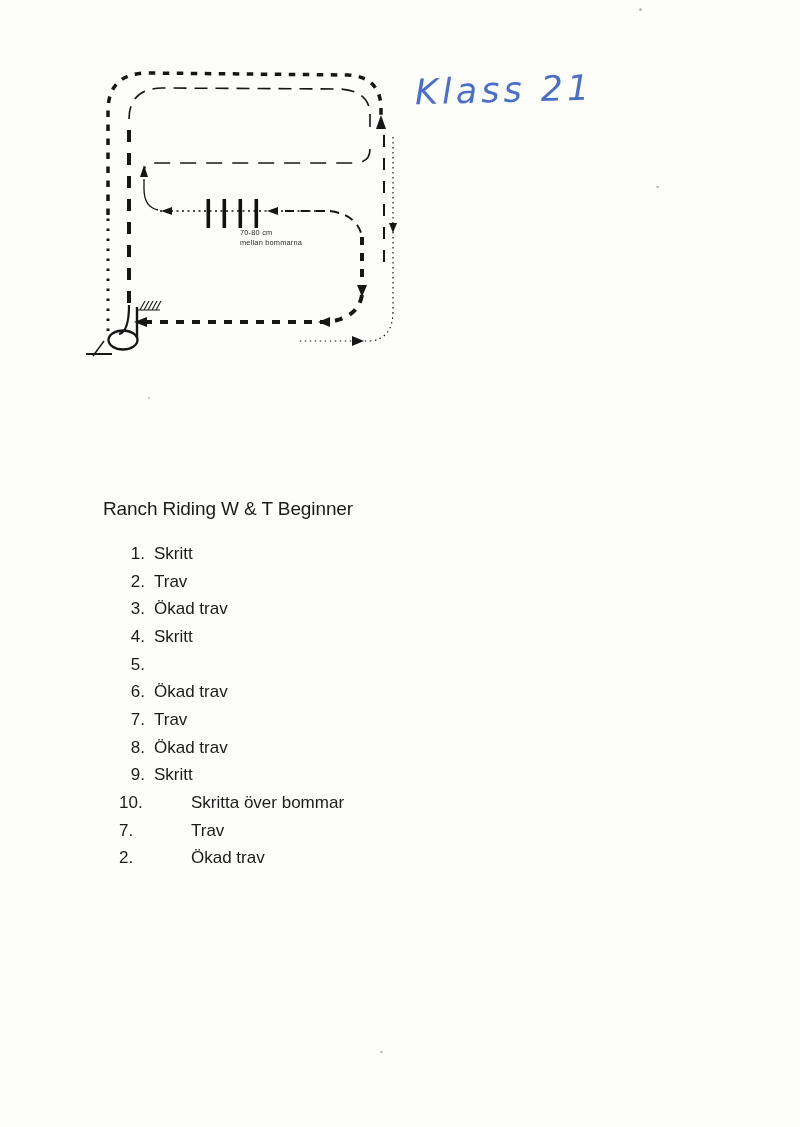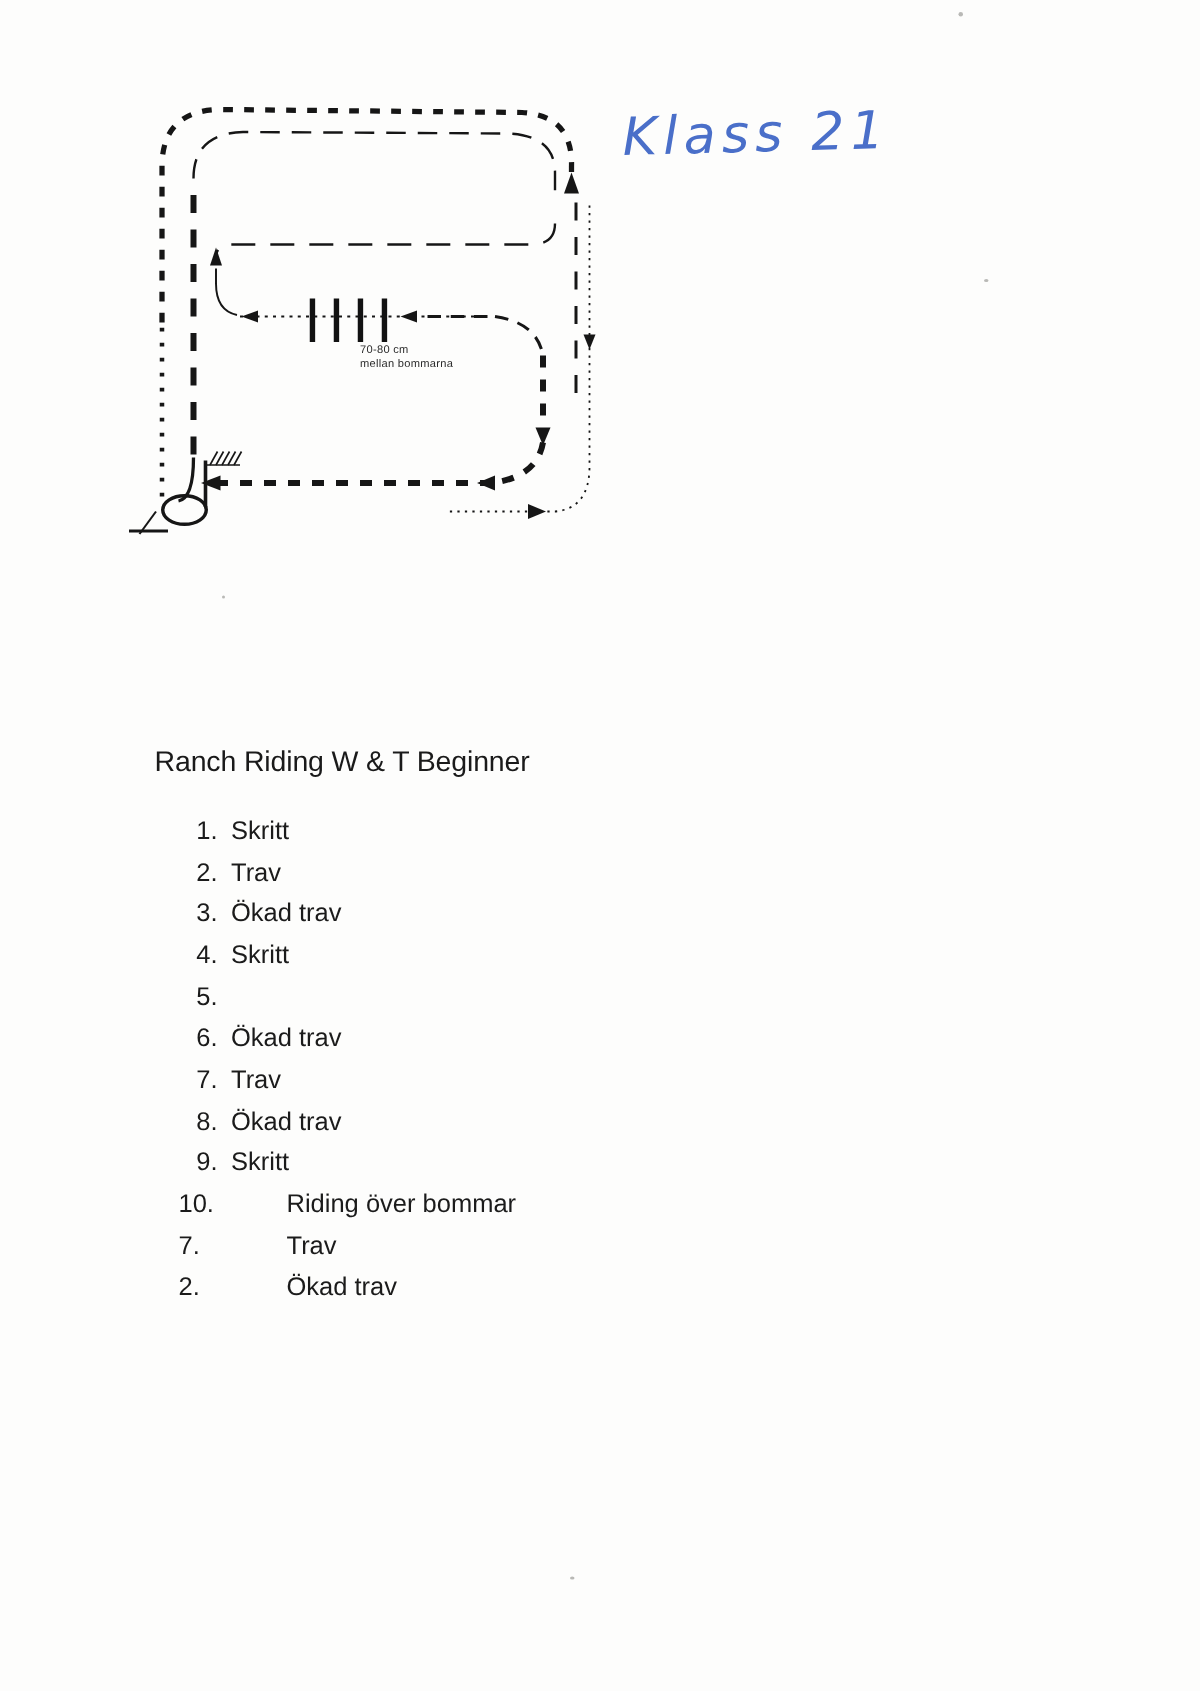--- a/index.html
+++ b/index.html
@@ -165,21 +165,21 @@
     <div class="step">
         <span class="num">8.</span>
         <span class="txt">Ökad trav</span>
       </div>
     <div class="step">
         <span class="num">9.</span>
         <span class="txt">Skritt</span>
       </div>
     <div class="step tab">
         <span class="num">10.</span>
-        <span class="txt">Riding över bommar</span>
+        <span class="txt">Skritta över bommar</span>
       </div>
     <div class="step tab">
         <span class="num">7.</span>
         <span class="txt">Trav</span>
       </div>
     <div class="step tab">
         <span class="num">2.</span>
         <span class="txt">Ökad trav</span>
       </div>
   </div>

